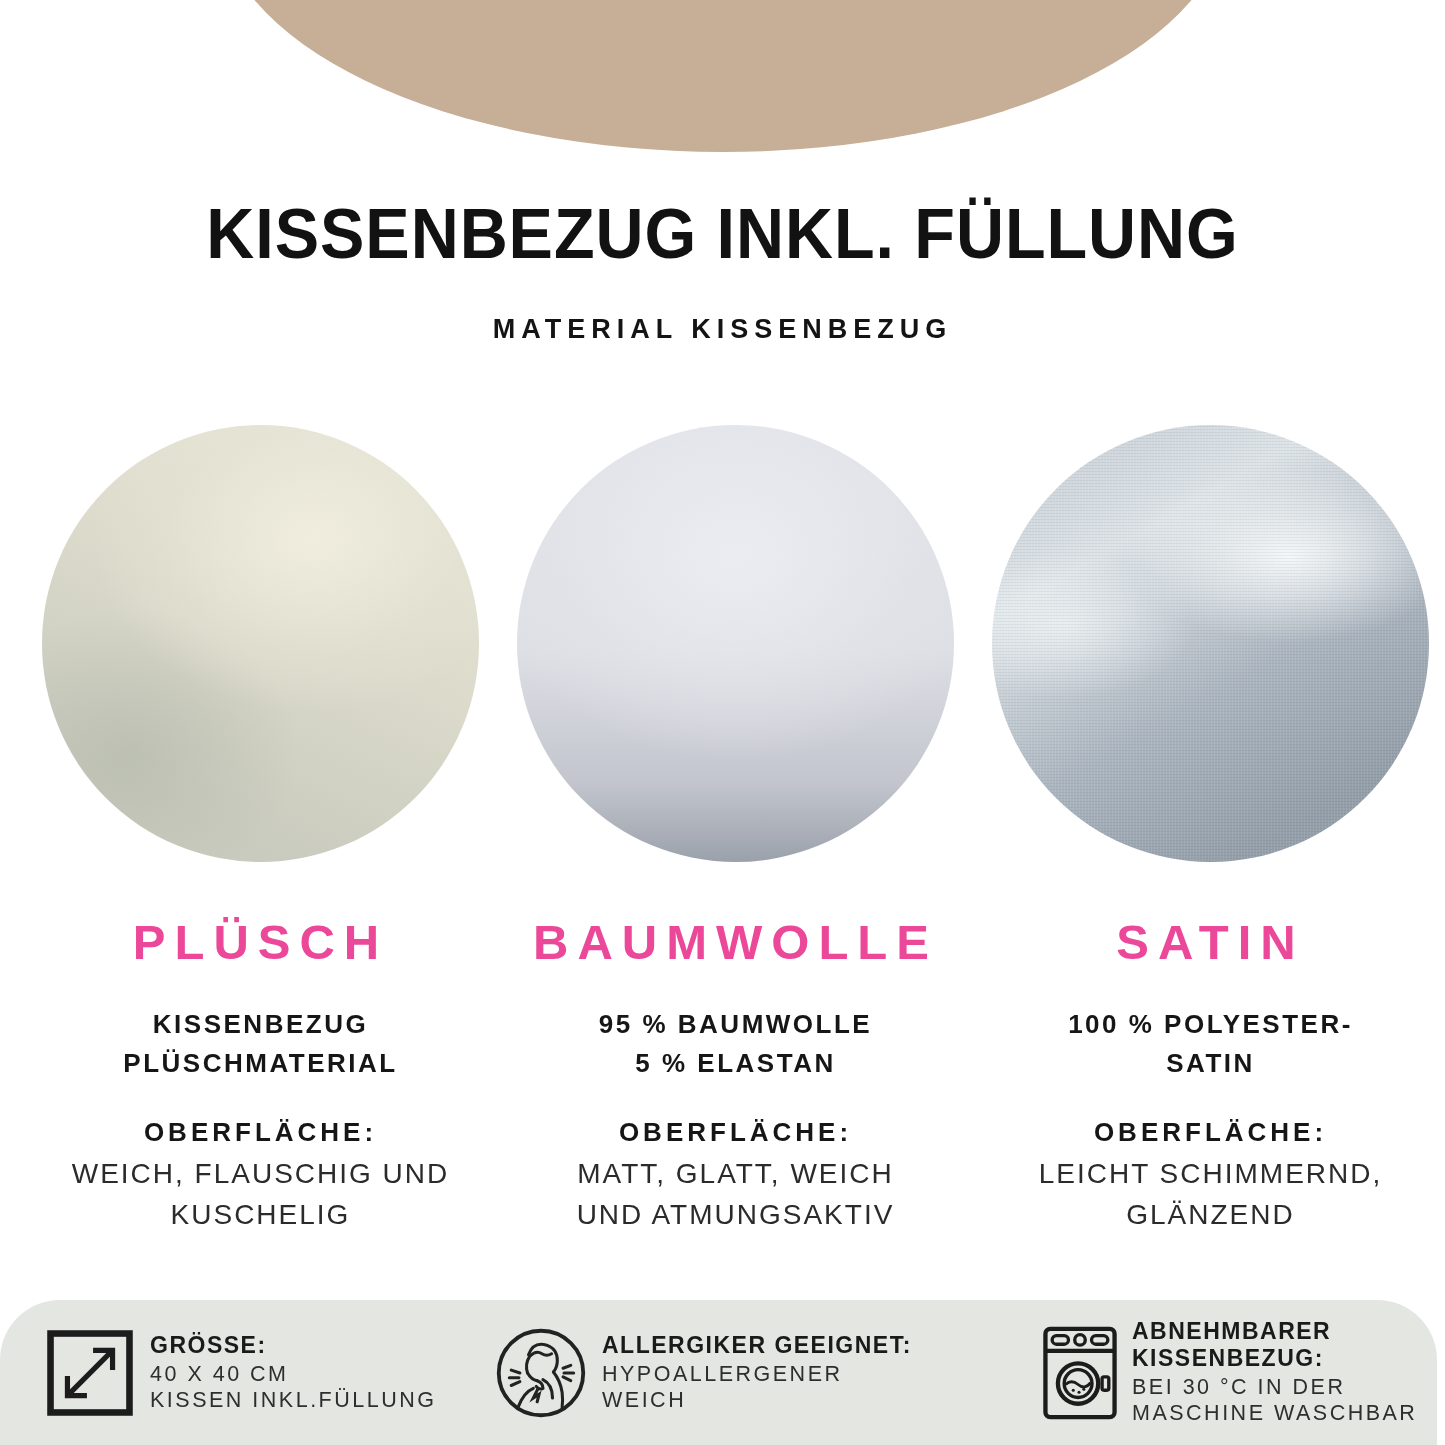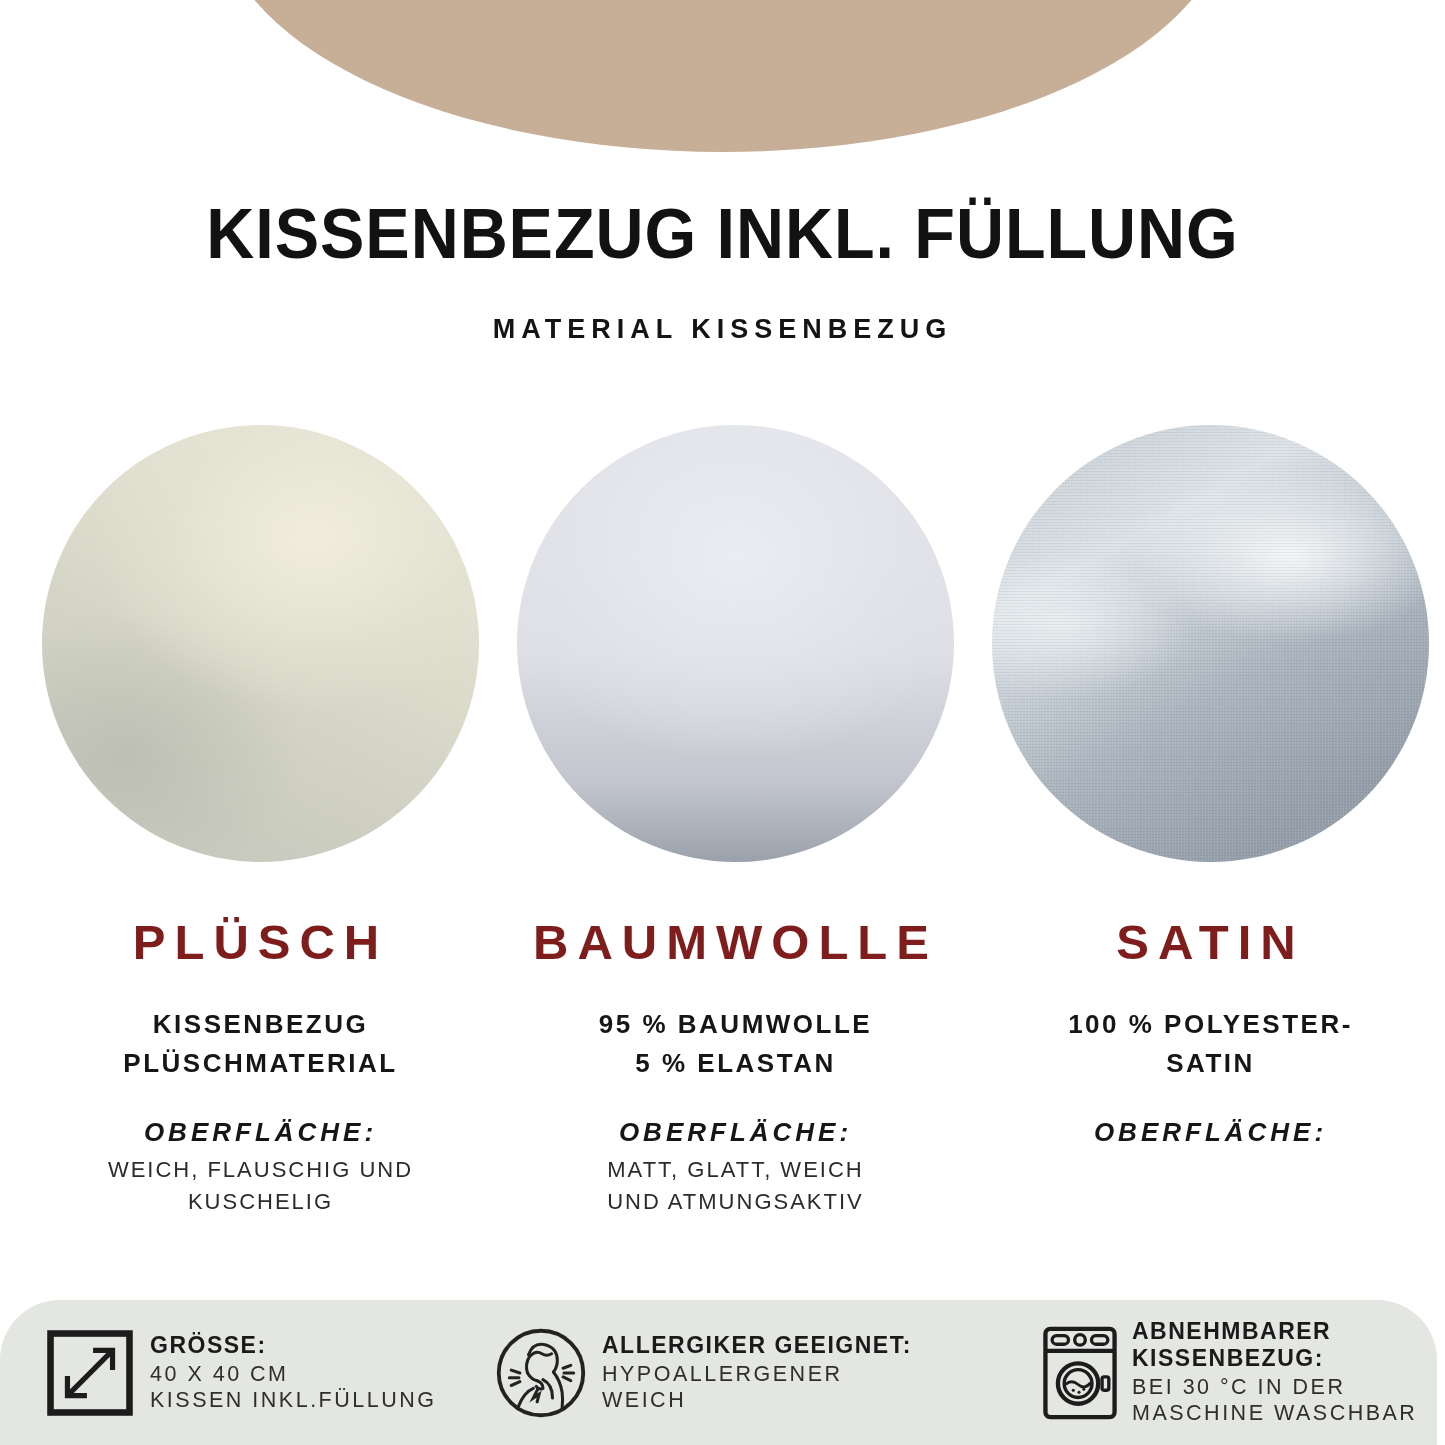--- a/index.html
+++ b/index.html
@@ -58,32 +58,32 @@
       radial-gradient(ellipse 50% 28% at 16% 46%, rgba(241,245,247,.75) 0%, rgba(241,245,247,0) 60%),
       linear-gradient(150deg,#c3cbd2 0%,#dde3e7 28%,#abb5bf 58%,#939ea9 84%,#9ea7b0 100%);
   }
 
   
   .materials{
     position:absolute;top:918px;left:42px;
     display:grid;grid-template-columns:repeat(3,437px);gap:38px;text-align:center;
   }
   .material-name{
-    font-size:49px;font-weight:bold;letter-spacing:9px;color:#7f1d1d;
+    font-size:49px;font-weight:bold;letter-spacing:9px;color:#ec4899;
     margin:0 0 38px 0;line-height:1;
   }
   .material-comp{
     font-size:26px;font-weight:bold;letter-spacing:2.5px;line-height:1.5;
     white-space:pre-line;min-height:80px;color:#161616;
   }
   .surface-label{
-    margin-top:32px;font-size:26px;font-weight:bold;letter-spacing:4px;color:#161616;font-style:italic;
+    margin-top:32px;font-size:26px;font-weight:bold;letter-spacing:4px;color:#161616;
   }
   .surface-text{
-    margin-top:6px;font-size:22px;font-weight:400;letter-spacing:2px;line-height:1.45;
+    margin-top:6px;font-size:28px;font-weight:400;letter-spacing:2px;line-height:1.45;
     white-space:pre-line;color:#2b2b2b;
   }
 
   
   .footer-bar{
     position:absolute;left:0;right:8px;top:1300px;bottom:0;
     background:#e4e6e2;border-radius:60px 60px 0 0;
     display:flex;align-items:center;
   }
   .feature{display:flex;align-items:center;gap:13px;padding-left:43px;box-sizing:border-box;}
@@ -135,20 +135,22 @@
       <div class="surface-label">OBERFLÄCHE:</div>
       <div class="surface-text">MATT, GLATT, WEICH
 UND ATMUNGSAKTIV</div>
     </div>
 
     <div class="material-col">
       <div class="material-name">SATIN</div>
       <div class="material-comp">100 % POLYESTER-
 SATIN</div>
       <div class="surface-label">OBERFLÄCHE:</div>
+      <div class="surface-text">LEICHT SCHIMMERND,
+GLÄNZEND</div>
     </div>
 
   </div>
 
   <div class="footer-bar">
 
     <div class="feature feature-1">
       <svg width="94" height="94" viewBox="0 0 100 100" aria-hidden="true">
         <g fill="none" stroke="#1c1c1c">
           <rect x="8" y="8" width="84" height="84" stroke-width="7"></rect>

